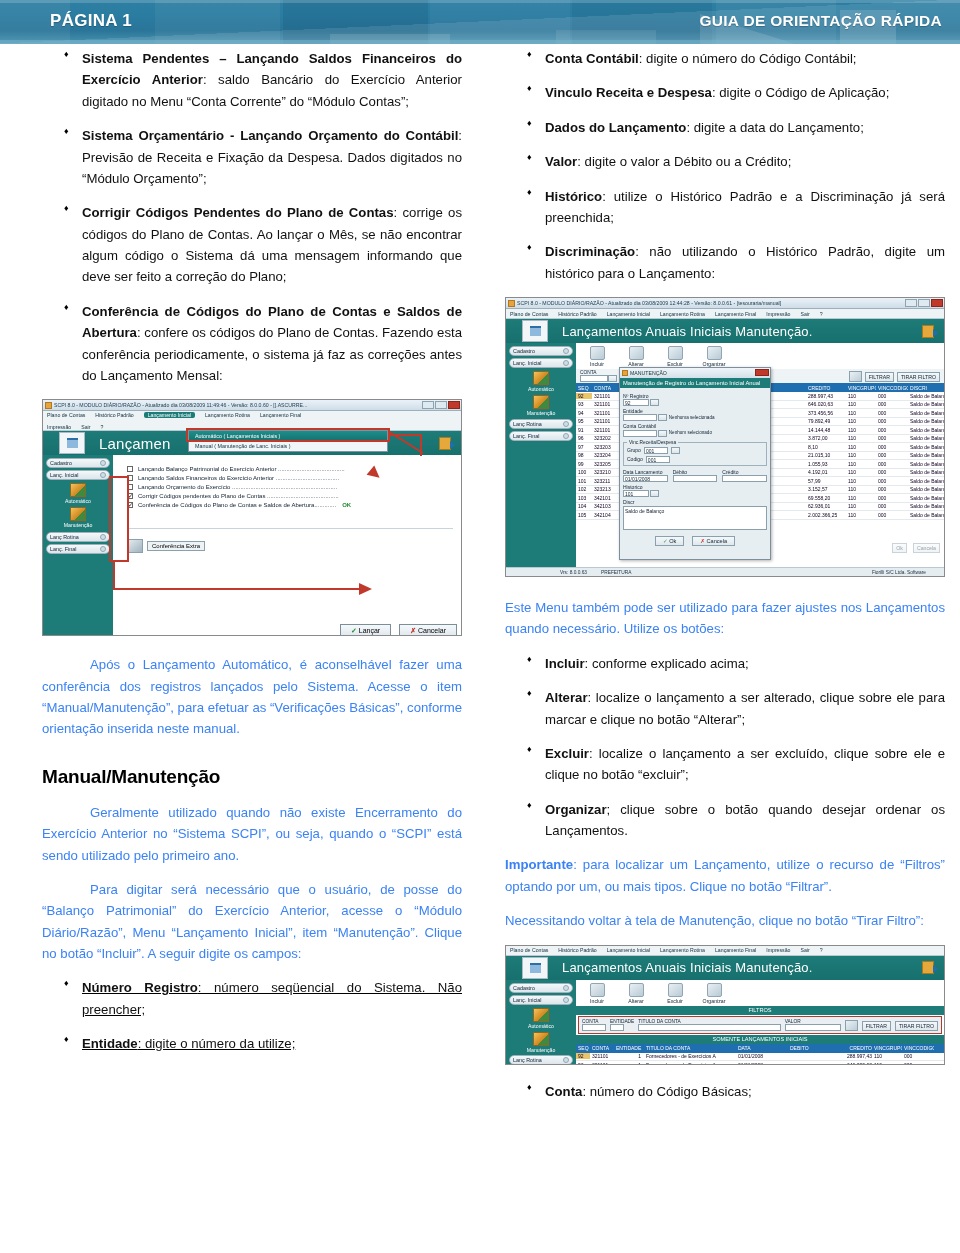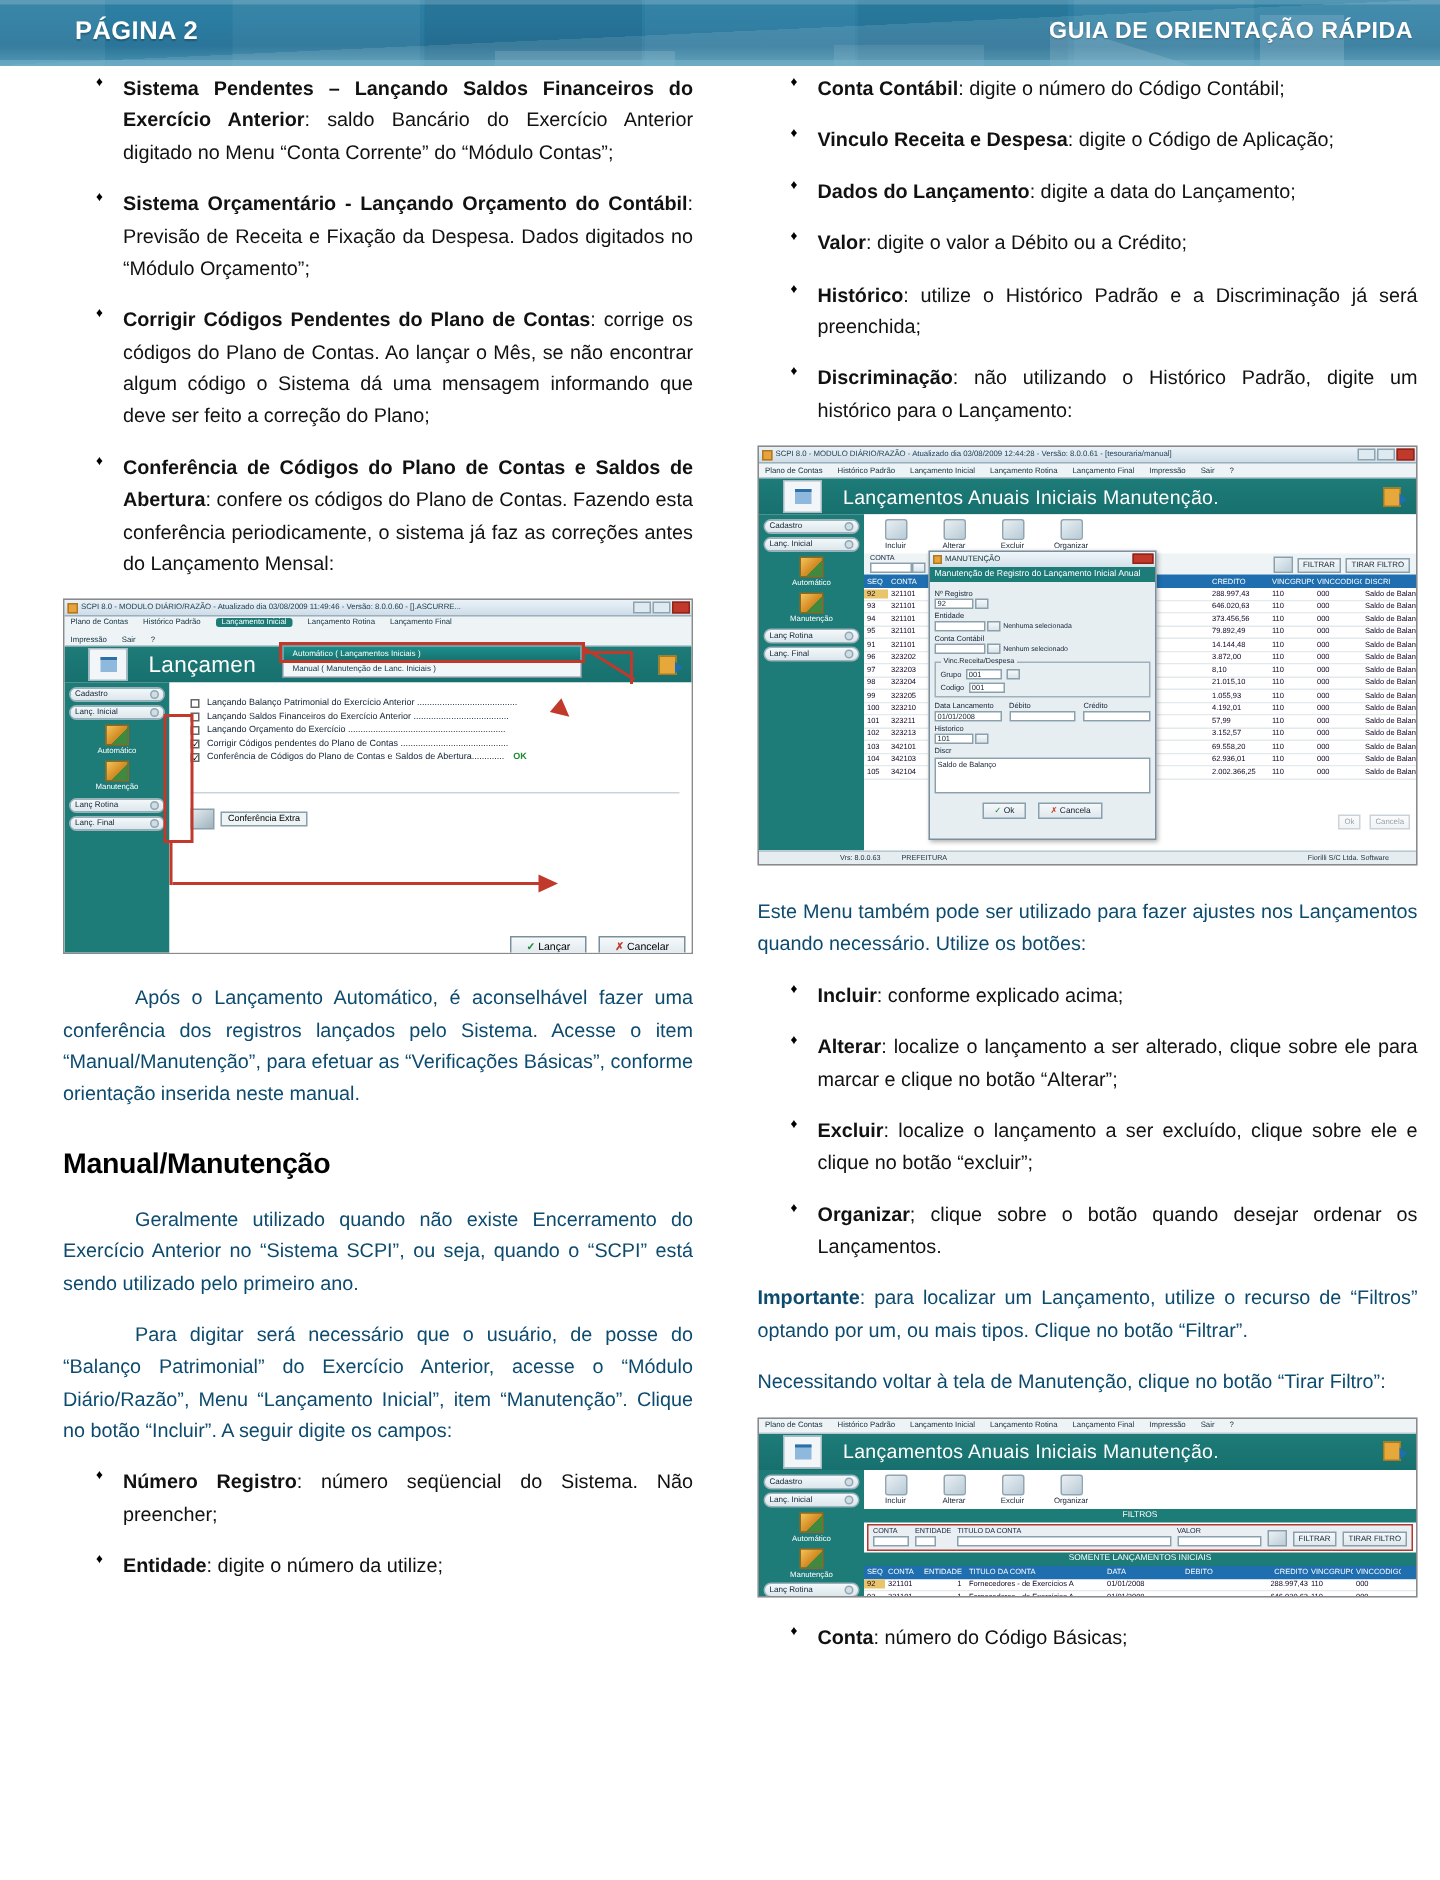--- a/index.html
+++ b/index.html
@@ -65,21 +65,21 @@
     letter-spacing:0.3px;
     text-shadow:0 1px 1px rgba(0,0,0,0.25);
     z-index:5;
   }
 
   
   .cols { position:absolute; top:48px; left:0; width:960px; }
   .col-left  { position:absolute; left:42px;  width:420px; }
   .col-right { position:absolute; left:505px; width:440px; }
 
-  .txt { font-size:13.2px; line-height:1.62; text-align:justify; color:#0c4a6e; }
+  .txt { font-size:13.2px; line-height:1.62; text-align:justify; color:#3b82f6; }
   .txt b { font-weight:bold; }
 
   ul.bl { list-style:none; margin:0; padding:0; }
   ul.bl li {
     position:relative; padding-left:40px; margin-bottom:13px;
     font-size:13.2px; line-height:1.62; text-align:justify; color:#111;
   }
   ul.bl li:before {
     content:"\2666"; position:absolute; left:22px; top:-1px;
     font-size:9px; color:#000;
@@ -225,21 +225,21 @@
   <div class="shp b4"></div>
   <div class="shp b5"></div>
   <div class="shp b6"></div>
   <div class="shp diag"></div>
   <div class="shp tri1"></div>
   <div class="shp tri2"></div>
   <div class="shp tri3"></div>
   <div class="shp tri4"></div>
   <div class="shp edge-top"></div>
   <div class="shp edge-bot"></div>
-  <div class="page-label">PÁGINA 2</div>
+  <div class="page-label">PÁGINA 1</div>
   <div class="guide-label">GUIA DE ORIENTAÇÃO RÁPIDA</div>
 </div>
 
 <div class="cols">
 
   <div class="col-left">
 
     <ul class="bl">
       <li><b>Sistema Pendentes – Lançando Saldos Financeiros do Exercício Anterior</b><span>: saldo Bancário do Exercício Anterior digitado no Menu “Conta Corrente” do “Módulo Contas”;</span></li>
       <li><b>Sistema Orçamentário - Lançando Orçamento do Contábil</b><span>: Previsão de Receita e Fixação da Despesa. Dados digitados no “Módulo Orçamento”;</span></li>
@@ -353,21 +353,21 @@
       <div class="redarrow" style="left:316px; top:183px; border-left:13px solid #c0392b; border-top:6px solid transparent; border-bottom:6px solid transparent;"></div>
     </div>
 
     <p class="txt para" style="margin-top:18px;">Após o Lançamento Automático, é aconselhável fazer uma conferência dos registros lançados pelo Sistema. Acesse o item “Manual/Manutenção”, para efetuar as “Verificações Básicas”, conforme orientação inserida neste manual.</p>
 
     <h2 class="sec">Manual/Manutenção</h2>
 
     <p class="txt para">Geralmente utilizado quando não existe Encerramento do Exercício Anterior no “Sistema SCPI”, ou seja, quando o “SCPI” está sendo utilizado pelo primeiro ano.</p>
     <p class="txt para">Para digitar será necessário que o usuário, de posse do “Balanço Patrimonial” do Exercício Anterior, acesse o “Módulo Diário/Razão”, Menu “Lançamento Inicial”, item “Manutenção”. Clique no botão “Incluir”. A seguir digite os campos:</p>
 
-    <ul class="bl" style="margin-top:0;">
+    <ul class="bl" style="margin-top:0;text-decoration:underline;">
       <li><b>Número Registro</b><span>: número seqüencial do Sistema. Não preencher;</span></li>
       <li><b>Entidade</b><span>: digite o número da utilize;</span></li>
     </ul>
   </div>
 
   <div class="col-right">
 
     <ul class="bl">
       <li><b>Conta Contábil</b><span>: digite o número do Código Contábil;</span></li>
       <li><b>Vinculo Receita e Despesa</b><span>: digite o Código de Aplicação;</span></li>

